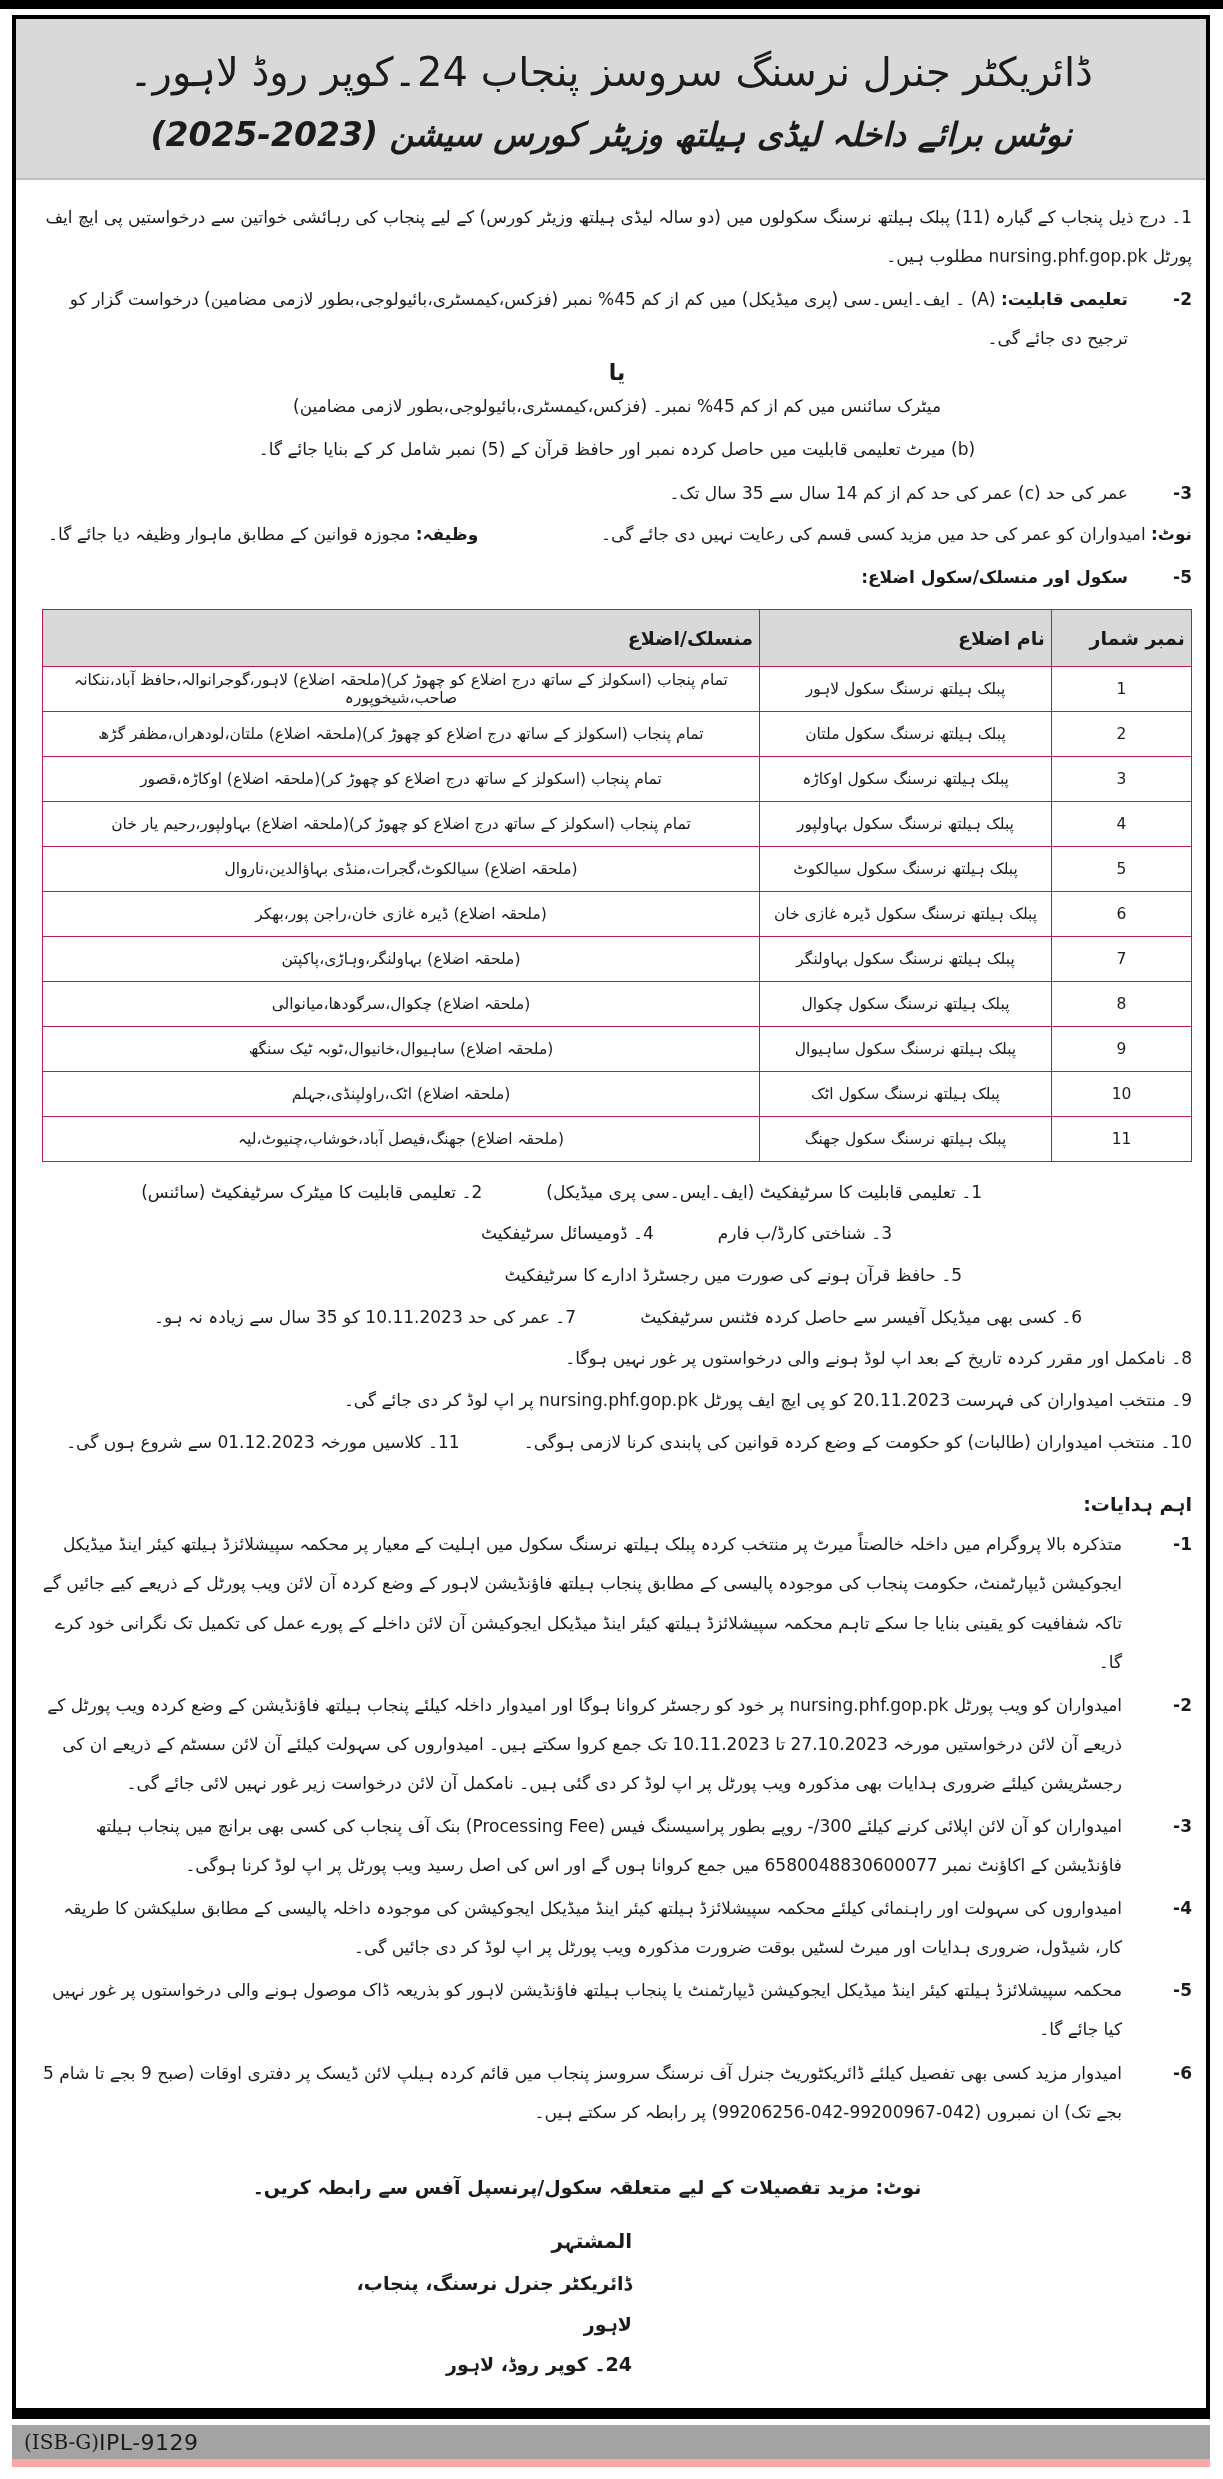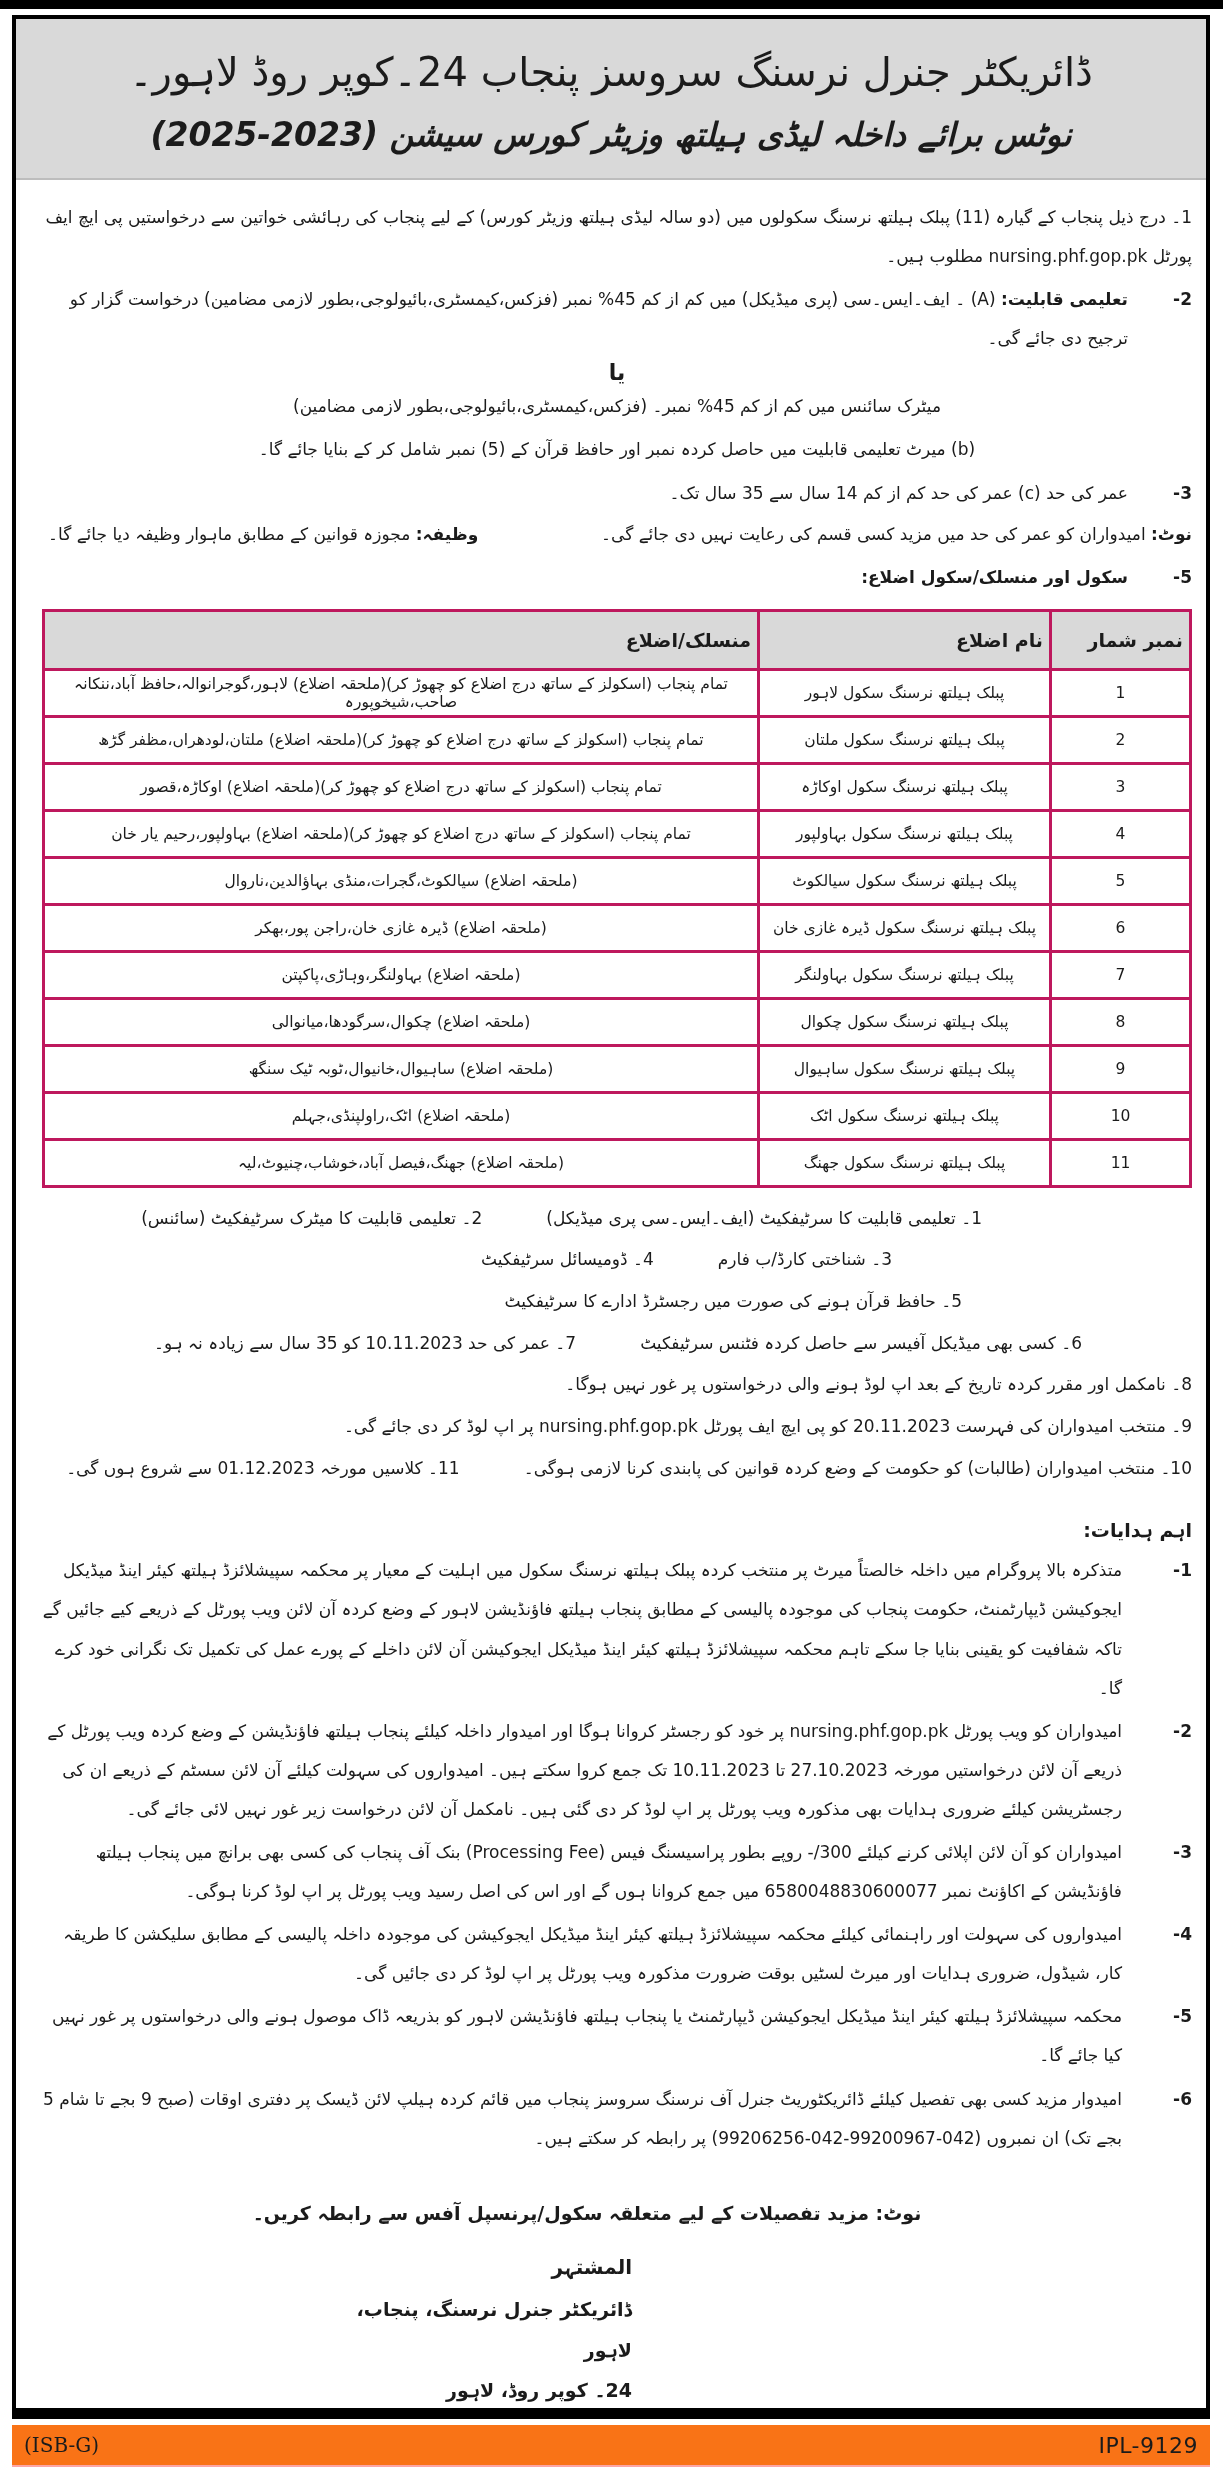--- a/index.html
+++ b/index.html
@@ -20,38 +20,38 @@
   .item{display:flex;line-height:2.3;margin-top:4px;}
   .item .mark{flex:none;width:64px;font-weight:bold;direction:ltr;text-align:right;padding-left:6px;box-sizing:border-box;}
   .item .body{flex:1;}
   .bold{font-weight:bold;}
   .center{text-align:center;}
   .or-line{font-size:22px;font-weight:bold;margin:2px 0;}
   .note-row{display:flex;justify-content:space-between;line-height:2.3;margin-top:2px;padding-left:6px;gap:18px;}
   .note-row .grp{white-space:nowrap;overflow:hidden;}
   .schools-heading{margin-top:4px;}
   table.schools{width:100%;border-collapse:collapse;margin:12px 0 10px;table-layout:fixed;}
-  table.schools th,table.schools td{border:3px solid #be185d;padding:2px 6px;}
+  table.schools th,table.schools td{border:1px solid #be185d;padding:2px 6px;}
   table.schools th{background:#d9d9d9;font-size:19px;font-weight:bold;height:52px;}
   table.schools td{font-size:15.5px;height:40px;text-align:center;}
   col.c-sr{width:140px;}col.c-school{width:292px;}
   .docs{margin-top:6px;}
   .docs-line{line-height:2.45;}
   .docs-line .b{margin-right:64px;}
   .pad1{padding-right:210px;}.pad2{padding-right:300px;}.pad3{padding-right:230px;}.pad4{padding-right:110px;}
   .important-heading{font-size:19px;font-weight:bold;margin:30px 0 10px;}
   .instr .mark{width:70px;}
   .contact-note{font-weight:bold;font-size:19px;text-align:center;margin-top:36px;padding-right:60px;line-height:2;}
   .signature{width:320px;margin:14px 560px 0 0;text-align:right;font-weight:bold;line-height:2.15;font-size:19px;}
   .signature .adv{font-size:20px;}
   .bar1{position:absolute;left:12px;right:13px;bottom:60px;height:7px;background:#000;}
   .imprint{
     position:absolute;left:12px;right:13px;bottom:12px;height:42px;
-    border-bottom:2px solid #fca5a5;display:flex;justify-content:space-between;align-items:center;
-    padding:0 12px;box-sizing:border-box;background:#f97316;
+    border-bottom:8px solid #fca5a5;display:flex;justify-content:flex-start;align-items:center;
+    padding:0 12px;box-sizing:border-box;background:#a3a3a3;
   }
   .imprint .l{font-family:"DejaVu Serif",serif;font-size:20px;}
   .imprint .r{font-size:22px;letter-spacing:0.5px;}
 </style>
 </head>
 <body>
 
 <div class="top-bar"></div>
 
 <div class="frame">

